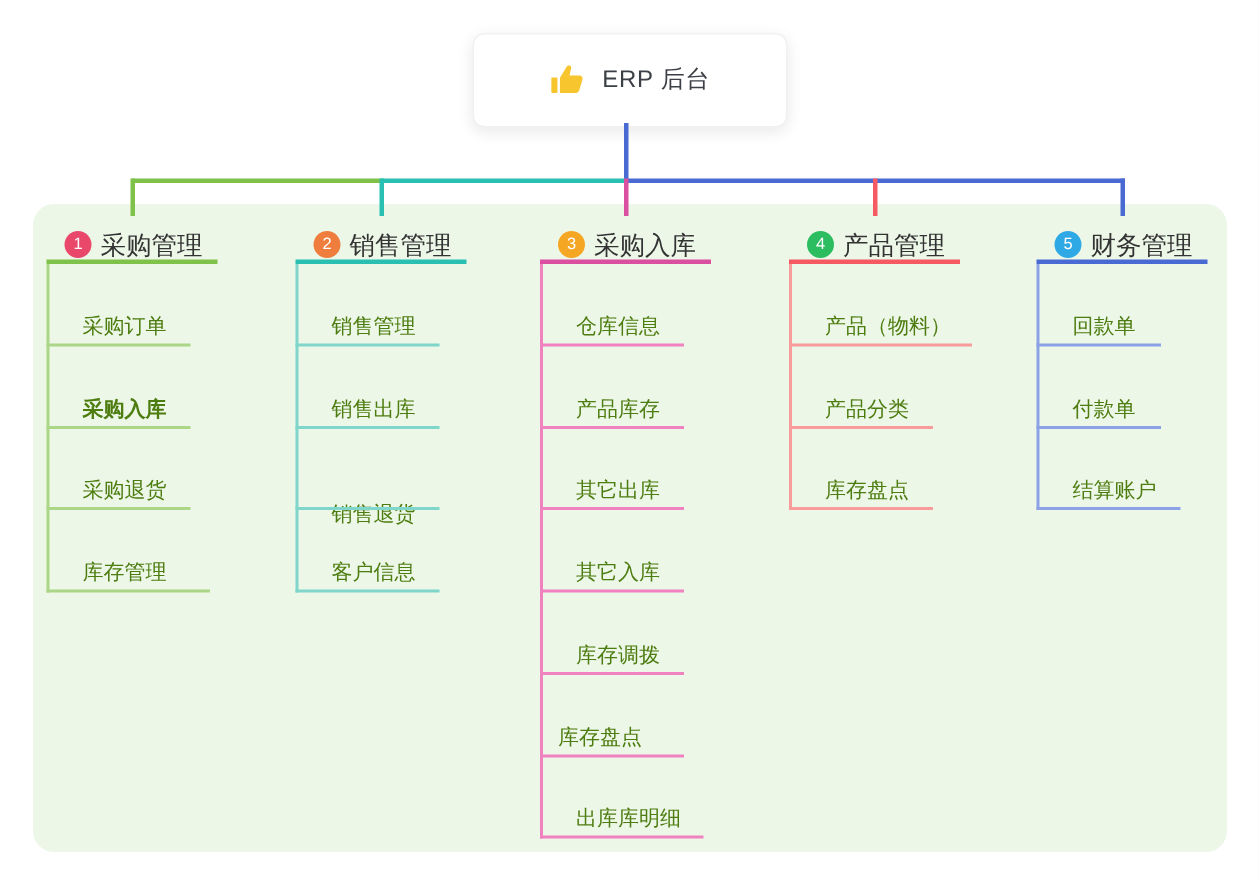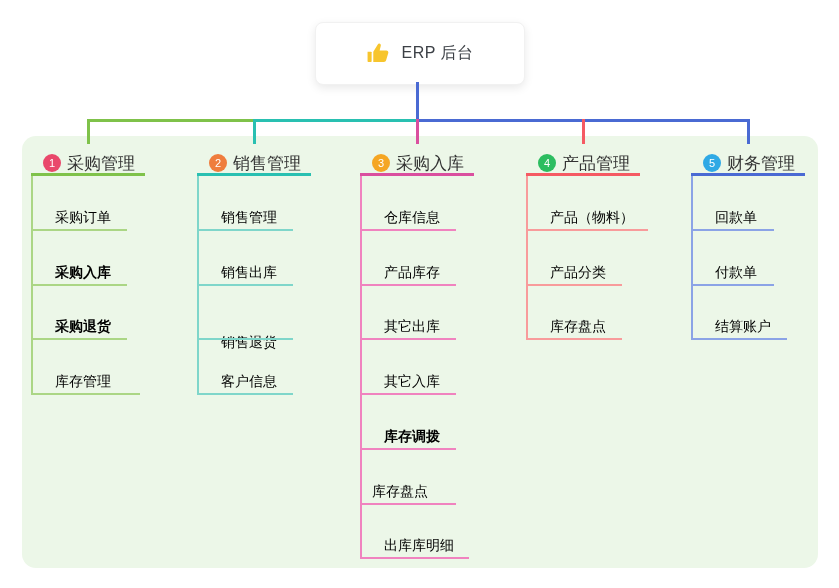--- a/index.html
+++ b/index.html
@@ -23,21 +23,21 @@
   .line{position:absolute;}
   .branch-title{
     position:absolute;height:22px;display:flex;align-items:center;gap:6px;
   }
   .badge{
     width:18px;height:18px;border-radius:50%;color:#fff;font-size:11px;
     display:flex;align-items:center;justify-content:center;flex:0 0 18px;
   }
   .branch-label{font-size:17px;color:#333333;white-space:nowrap;}
   .child-label{
-    position:absolute;font-size:14px;color:#000000;white-space:nowrap;
+    position:absolute;font-size:14px;color:#4d7c0f;white-space:nowrap;
   }
 </style>
 </head>
 <body>
 
 <div class="canvas">
   <div class="panel" style="background: rgb(236, 247, 232);"></div>
 
   <div class="root-node">
     <span class="thumb-icon">
@@ -61,21 +61,21 @@
     <div class="branch-title" style="left: 43px; top: 152px;">
       <span class="badge" style="background: rgb(233, 72, 107);">1</span>
       <span class="branch-label">采购管理</span>
     </div>
     <div class="line underline" style="left: 31px; top: 173px; width: 114px; height: 3px; background: rgb(127, 194, 74);"></div>
     <div class="line childline" style="left: 31px; top: 176px; width: 2px; height: 219px; background: rgb(171, 214, 133);"></div>
   <div class="child-label" style="left: 55px; top: 209px;">采购订单</div>
         <div class="line" style="left: 31px; top: 229px; width: 96px; height: 2px; background: rgb(171, 214, 133);"></div>
         <div class="child-label" style="left: 55px; top: 264px; font-weight: bold;">采购入库</div>
         <div class="line" style="left: 31px; top: 284px; width: 96px; height: 2px; background: rgb(171, 214, 133);"></div>
-        <div class="child-label" style="left: 55px; top: 318px; font-weight: bold;">采购退货</div>
+        <div class="child-label" style="left: 55px; top: 318px;">采购退货</div>
         <div class="line" style="left: 31px; top: 338px; width: 96px; height: 2px; background: rgb(171, 214, 133);"></div>
         <div class="child-label" style="left: 55px; top: 373px;">库存管理</div>
         <div class="line" style="left: 31px; top: 393px; width: 109px; height: 2px; background: rgb(171, 214, 133);"></div>
       </div>
 
   <div class="branch">
     <div class="line drop" style="left: 253px; top: 119px; width: 3px; height: 25px; background: rgb(41, 192, 177);"></div>
     <div class="branch-title" style="left: 209px; top: 152px;">
       <span class="badge" style="background: rgb(239, 125, 61);">2</span>
       <span class="branch-label">销售管理</span>
@@ -101,21 +101,21 @@
     <div class="line underline" style="left: 360px; top: 173px; width: 114px; height: 3px; background: rgb(218, 79, 159);"></div>
     <div class="line childline" style="left: 360px; top: 176px; width: 2px; height: 383px; background: rgb(240, 131, 191);"></div>
   <div class="child-label" style="left: 384px; top: 209px;">仓库信息</div>
         <div class="line" style="left: 360px; top: 229px; width: 96px; height: 2px; background: rgb(240, 131, 191);"></div>
         <div class="child-label" style="left: 384px; top: 264px;">产品库存</div>
         <div class="line" style="left: 360px; top: 284px; width: 96px; height: 2px; background: rgb(240, 131, 191);"></div>
         <div class="child-label" style="left: 384px; top: 318px;">其它出库</div>
         <div class="line" style="left: 360px; top: 338px; width: 96px; height: 2px; background: rgb(240, 131, 191);"></div>
         <div class="child-label" style="left: 384px; top: 373px;">其它入库</div>
         <div class="line" style="left: 360px; top: 393px; width: 96px; height: 2px; background: rgb(240, 131, 191);"></div>
-        <div class="child-label" style="left: 384px; top: 428px; font-weight: bold;">库存调拨</div>
+        <div class="child-label" style="left: 384px; top: 428px;">库存调拨</div>
         <div class="line" style="left: 360px; top: 448px; width: 96px; height: 2px; background: rgb(240, 131, 191);"></div>
         <div class="child-label" style="left: 372px; top: 483px;">库存盘点</div>
         <div class="line" style="left: 360px; top: 503px; width: 96px; height: 2px; background: rgb(240, 131, 191);"></div>
         <div class="child-label" style="left: 384px; top: 537px; font-family: Liberation Mono, monospace;">出库库明细</div>
         <div class="line" style="left: 360px; top: 557px; width: 109px; height: 2px; background: rgb(240, 131, 191);"></div>
       </div>
 
   <div class="branch">
     <div class="line drop" style="left: 582px; top: 119px; width: 3px; height: 25px; background: rgb(245, 90, 99);"></div>
     <div class="branch-title" style="left: 538px; top: 152px;">

